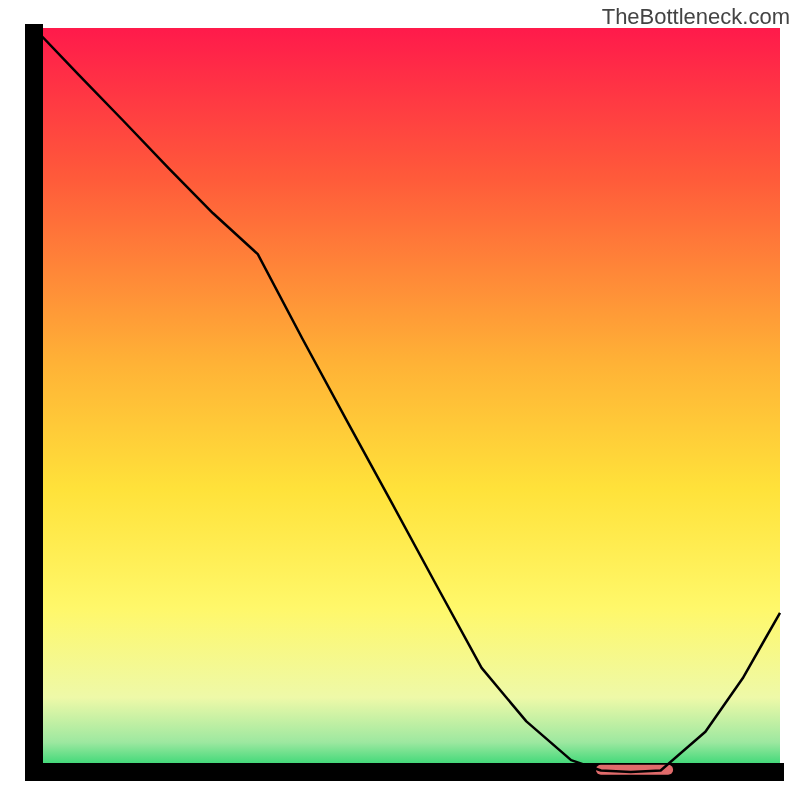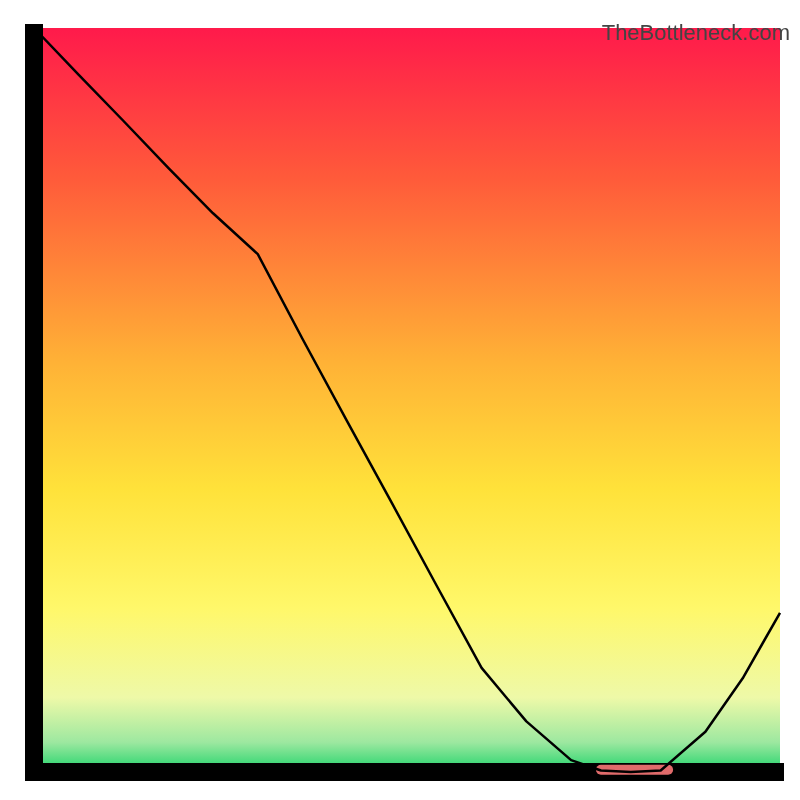--- a/index.html
+++ b/index.html
@@ -10,21 +10,21 @@
     background: #ffffff;
     font-family: Arial, Helvetica, sans-serif;
   }
   .container {
     position: relative;
     width: 800px;
     height: 800px;
   }
   .watermark {
     position: absolute;
-    top: 20px;
+    top: 4px;
     right: 10px;
     color: #444;
     font-size: 22px;
     font-weight: 500;
     z-index: 50;
     pointer-events: none;
   }
   svg.chart {
     display: block;
     width: 800px;

